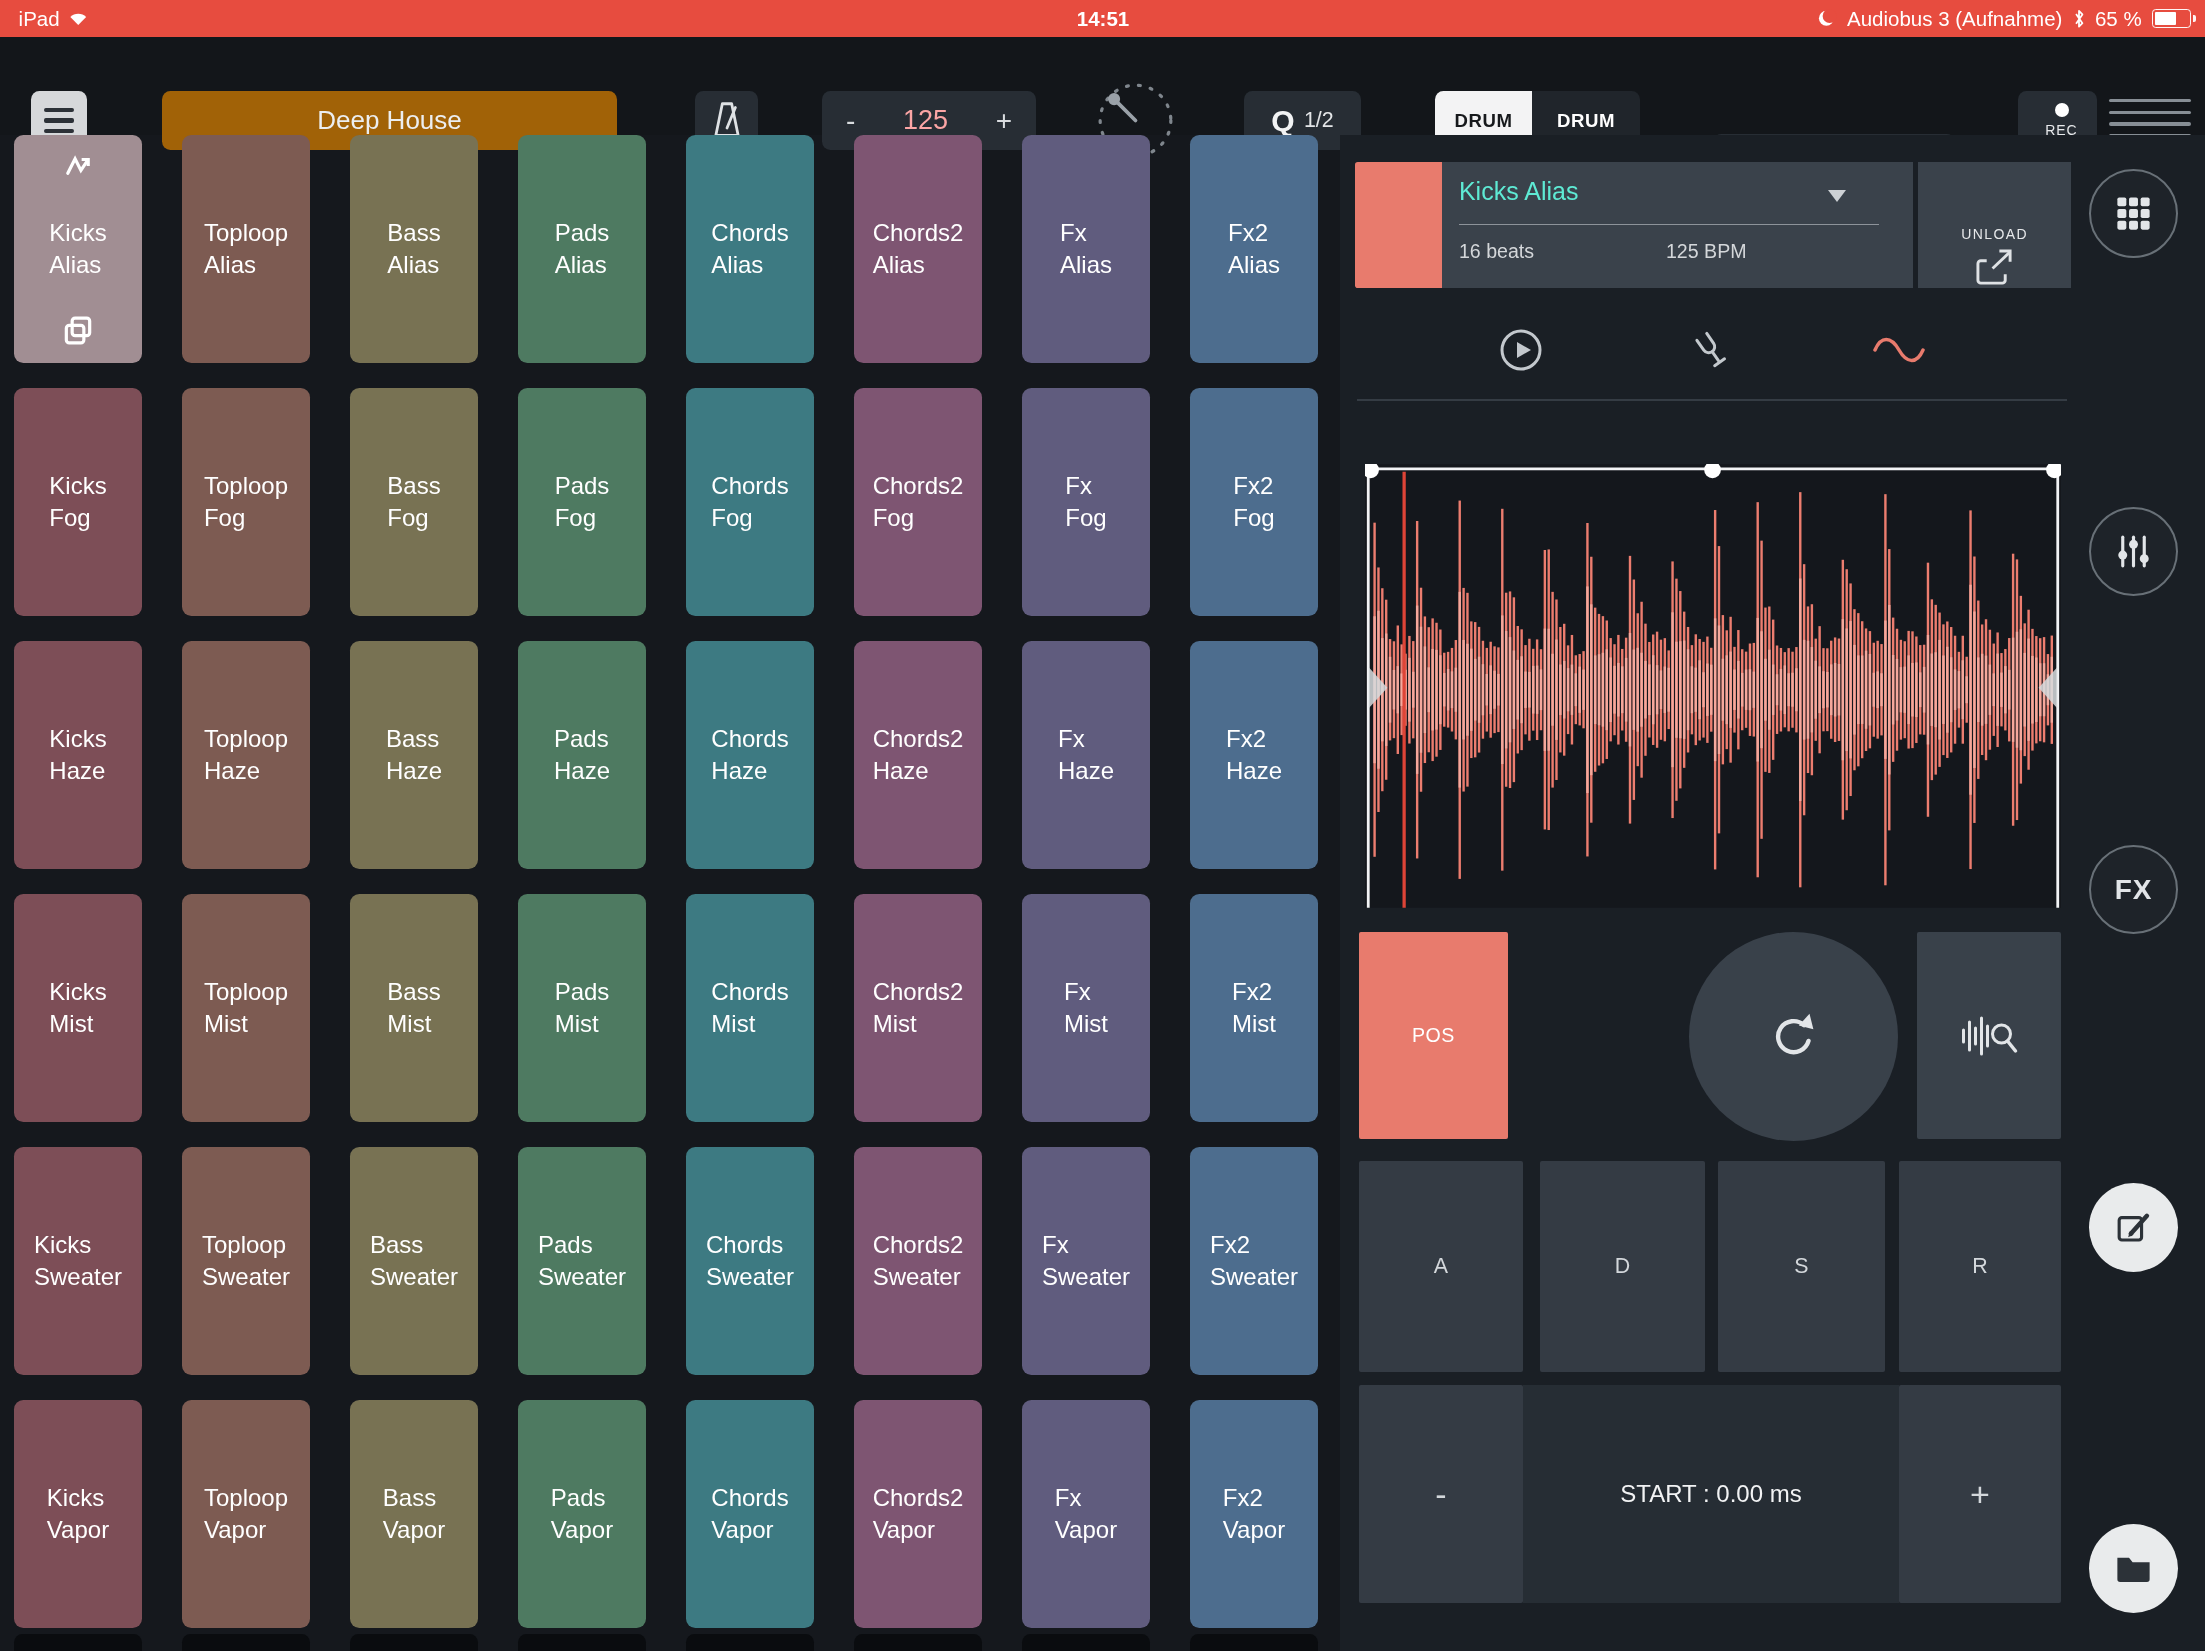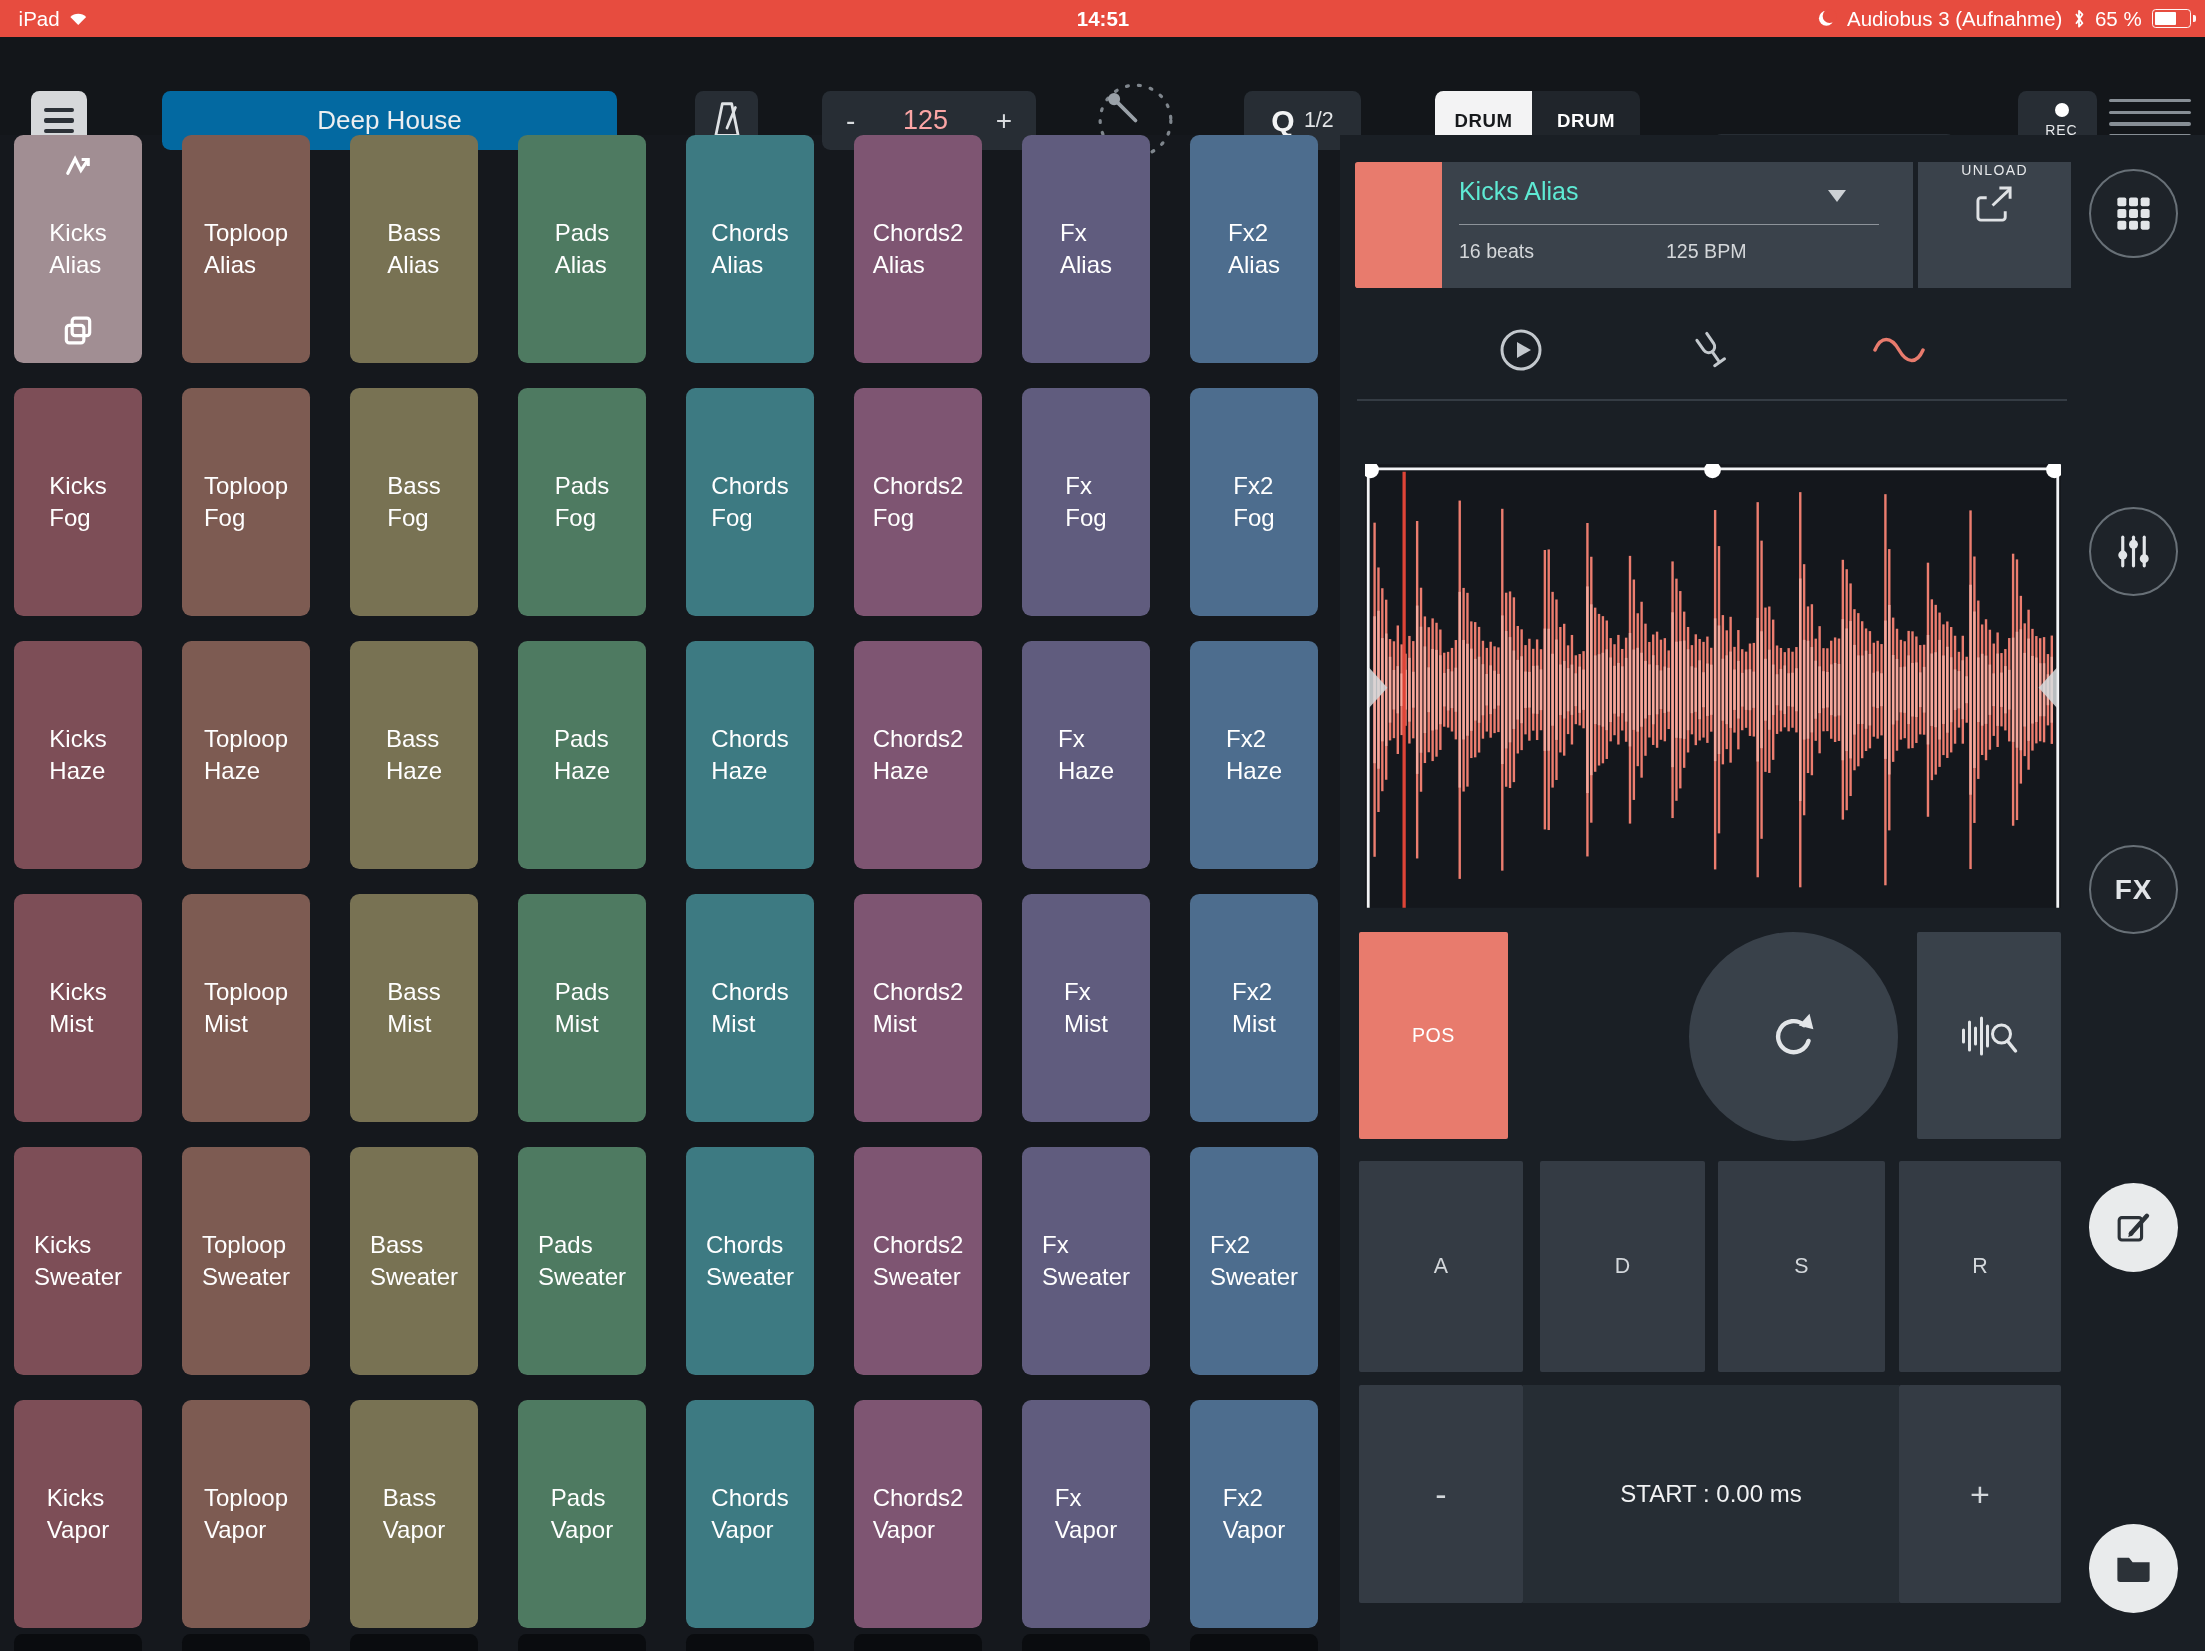--- a/index.html
+++ b/index.html
@@ -13,21 +13,21 @@
   .sb-right{position:absolute;right:15px;top:0;height:37px;display:flex;align-items:center;gap:10.3px;}
   .battery{position:relative;width:39px;height:18.6px;border:1.9px solid rgba(255,255,255,.95);border-radius:3.7px;padding:1.9px;box-sizing:border-box;}
   .battery::after{content:"";position:absolute;right:-5.6px;top:4.7px;width:2.8px;height:7.5px;background:rgba(255,255,255,.95);border-radius:0 1.9px 1.9px 0;}
   #battery-fill{display:block;height:100%;background:#fff;border-radius:0.9px;}
 
   
   .toolbar{position:absolute;top:37px;left:0;width:100%;height:98px;background:#13161a;}
   .tb-item{position:absolute;top:54px;height:59px;border-radius:8.4px;background:#272d34;display:flex;align-items:center;justify-content:center;box-sizing:border-box;}
   #hamburger{left:31px;width:56px;background:#d6d8da;flex-direction:column;gap:6.5px;}
   #hamburger i{display:block;width:30px;height:4.2px;background:#2c3137;border-radius:1.9px;}
-  #set-title{left:162px;width:455px;background:#0369a1;font-size:26px;color:#eceef0;}
+  #set-title{left:162px;width:455px;background:#a16207;font-size:26px;color:#eceef0;}
   #metronome-btn{left:695px;width:63px;}
   #tempo{left:822px;width:214px;justify-content:space-between;padding:0 24px;font-size:28px;color:#d9dcdf;}
   #tempo .val{font-size:27px;color:#fca5a5;}
   #dial{left:1089px;top:37px;width:93px;height:93px;background:transparent;}
   #quantize{left:1244px;width:117px;gap:9.3px;}
   #quantize .q{font-size:30px;font-weight:bold;color:#f2f3f4;}
   #quantize .qv{font-size:21.4px;color:#e3e5e7;}
   #loopdrum{left:1435px;width:205px;background:transparent;padding:0;}
   .seg{height:59px;display:flex;align-items:center;justify-content:center;font-size:18.6px;font-weight:bold;letter-spacing:0.5px;}
   #seg-loop{width:97px;background:#f3f3f4;color:#17191c;border-radius:8.4px 0 0 8.4px;}
@@ -53,21 +53,21 @@
 
   
   .sample-header{position:absolute;left:1355px;top:162px;width:716px;height:126px;display:flex;}
   #sample-color{width:87px;height:126px;background:#e87b6d;border-radius:2.8px 0 0 2.8px;}
   #sample-info{position:relative;width:471px;height:126px;background:#3a424b;}
   #sample-name{position:absolute;left:17px;top:15px;font-size:25px;color:#5eead4;}
   #sample-caret{position:absolute;right:67px;top:28px;}
   #sample-underline{position:absolute;left:17px;right:34px;top:62px;height:1.4px;background:#8d939a;}
   #sample-beats{position:absolute;left:17px;top:78px;font-size:19.6px;color:#d4d7da;}
   #sample-bpm{position:absolute;left:224px;top:78px;font-size:19.6px;color:#d4d7da;}
-  #unload-btn{margin-left:5.6px;width:153px;height:126px;background:#3a424b;display:flex;flex-direction:column;align-items:center;justify-content:flex-start;gap:7.5px;cursor:pointer;}
+  #unload-btn{margin-left:5.6px;width:153px;height:126px;background:#3a424b;display:flex;flex-direction:column;align-items:center;justify-content:flex-end;gap:7.5px;cursor:pointer;}
   #unload-label{font-size:14px;letter-spacing:1.4px;color:#e6e8ea;}
 
   
   .tab-btn{position:absolute;top:320px;width:60px;height:60px;display:flex;align-items:center;justify-content:center;cursor:pointer;}
   #tab-play{left:1491px;} #tab-tune{left:1681px;} #tab-wave{left:1869px;}
   #tab-divider{position:absolute;left:1357px;top:399px;width:710px;height:1.9px;background:#353c44;}
 
   
   #waveform{position:absolute;left:1365px;top:464px;width:696px;height:444px;}
 

